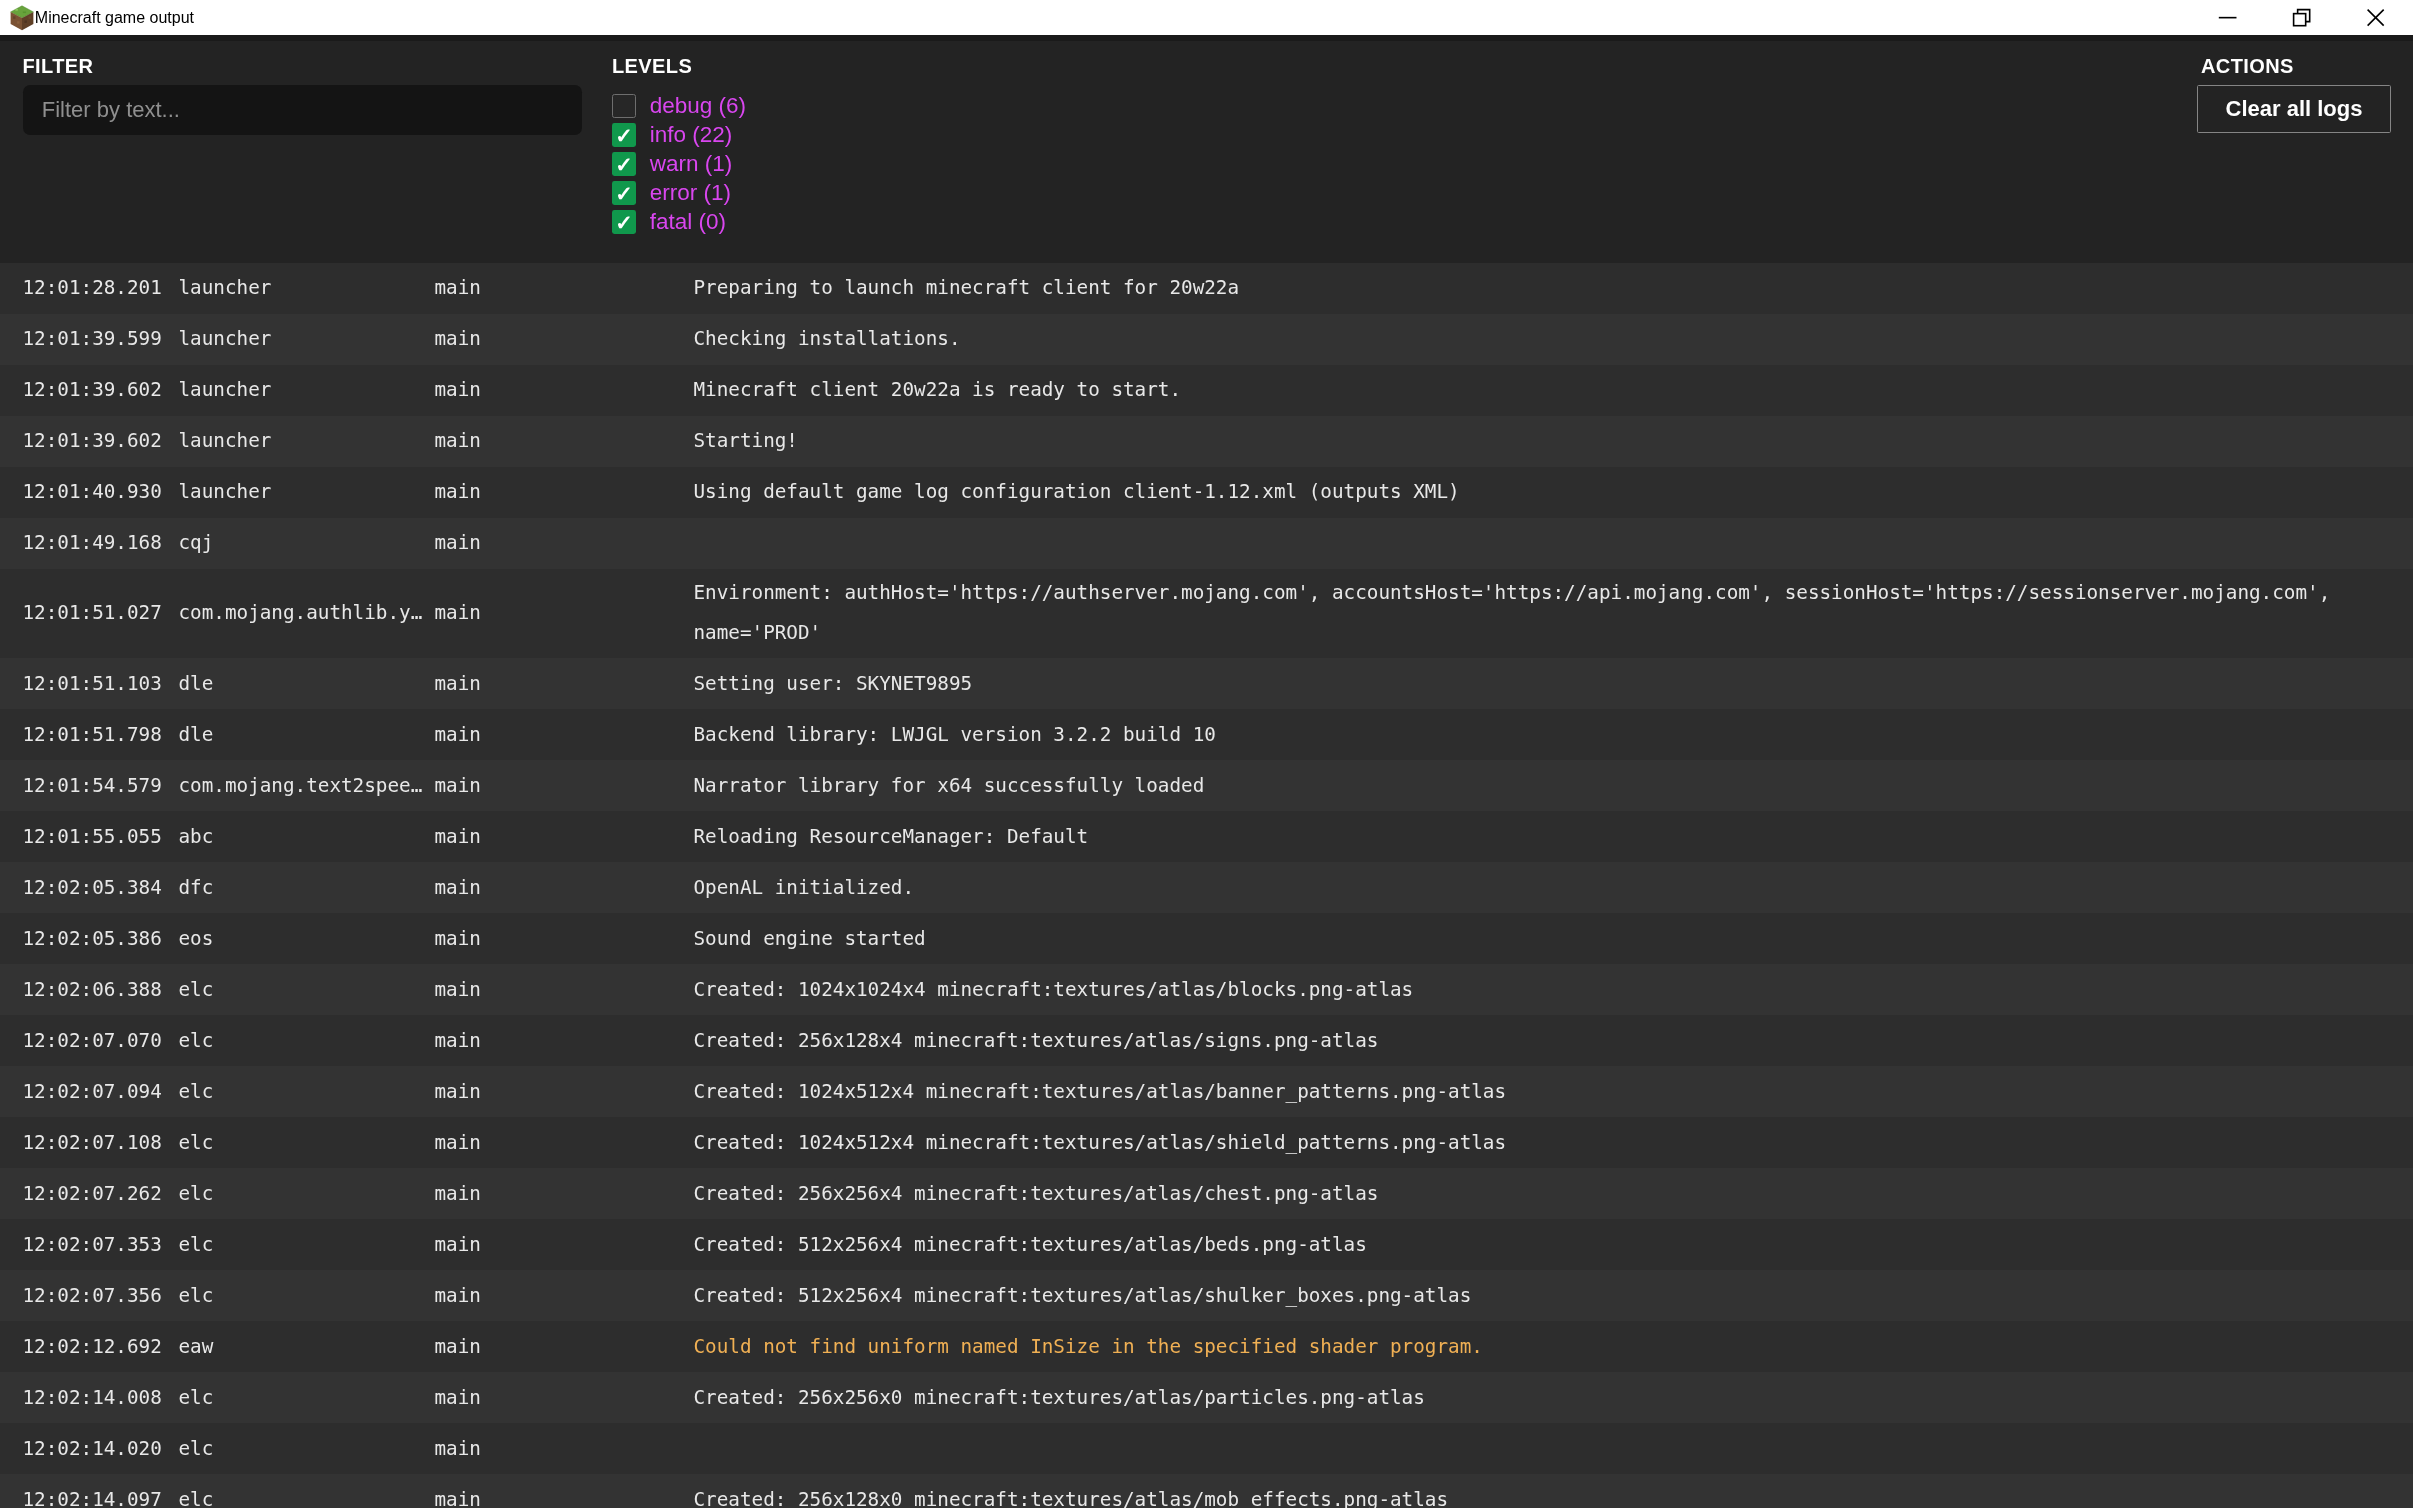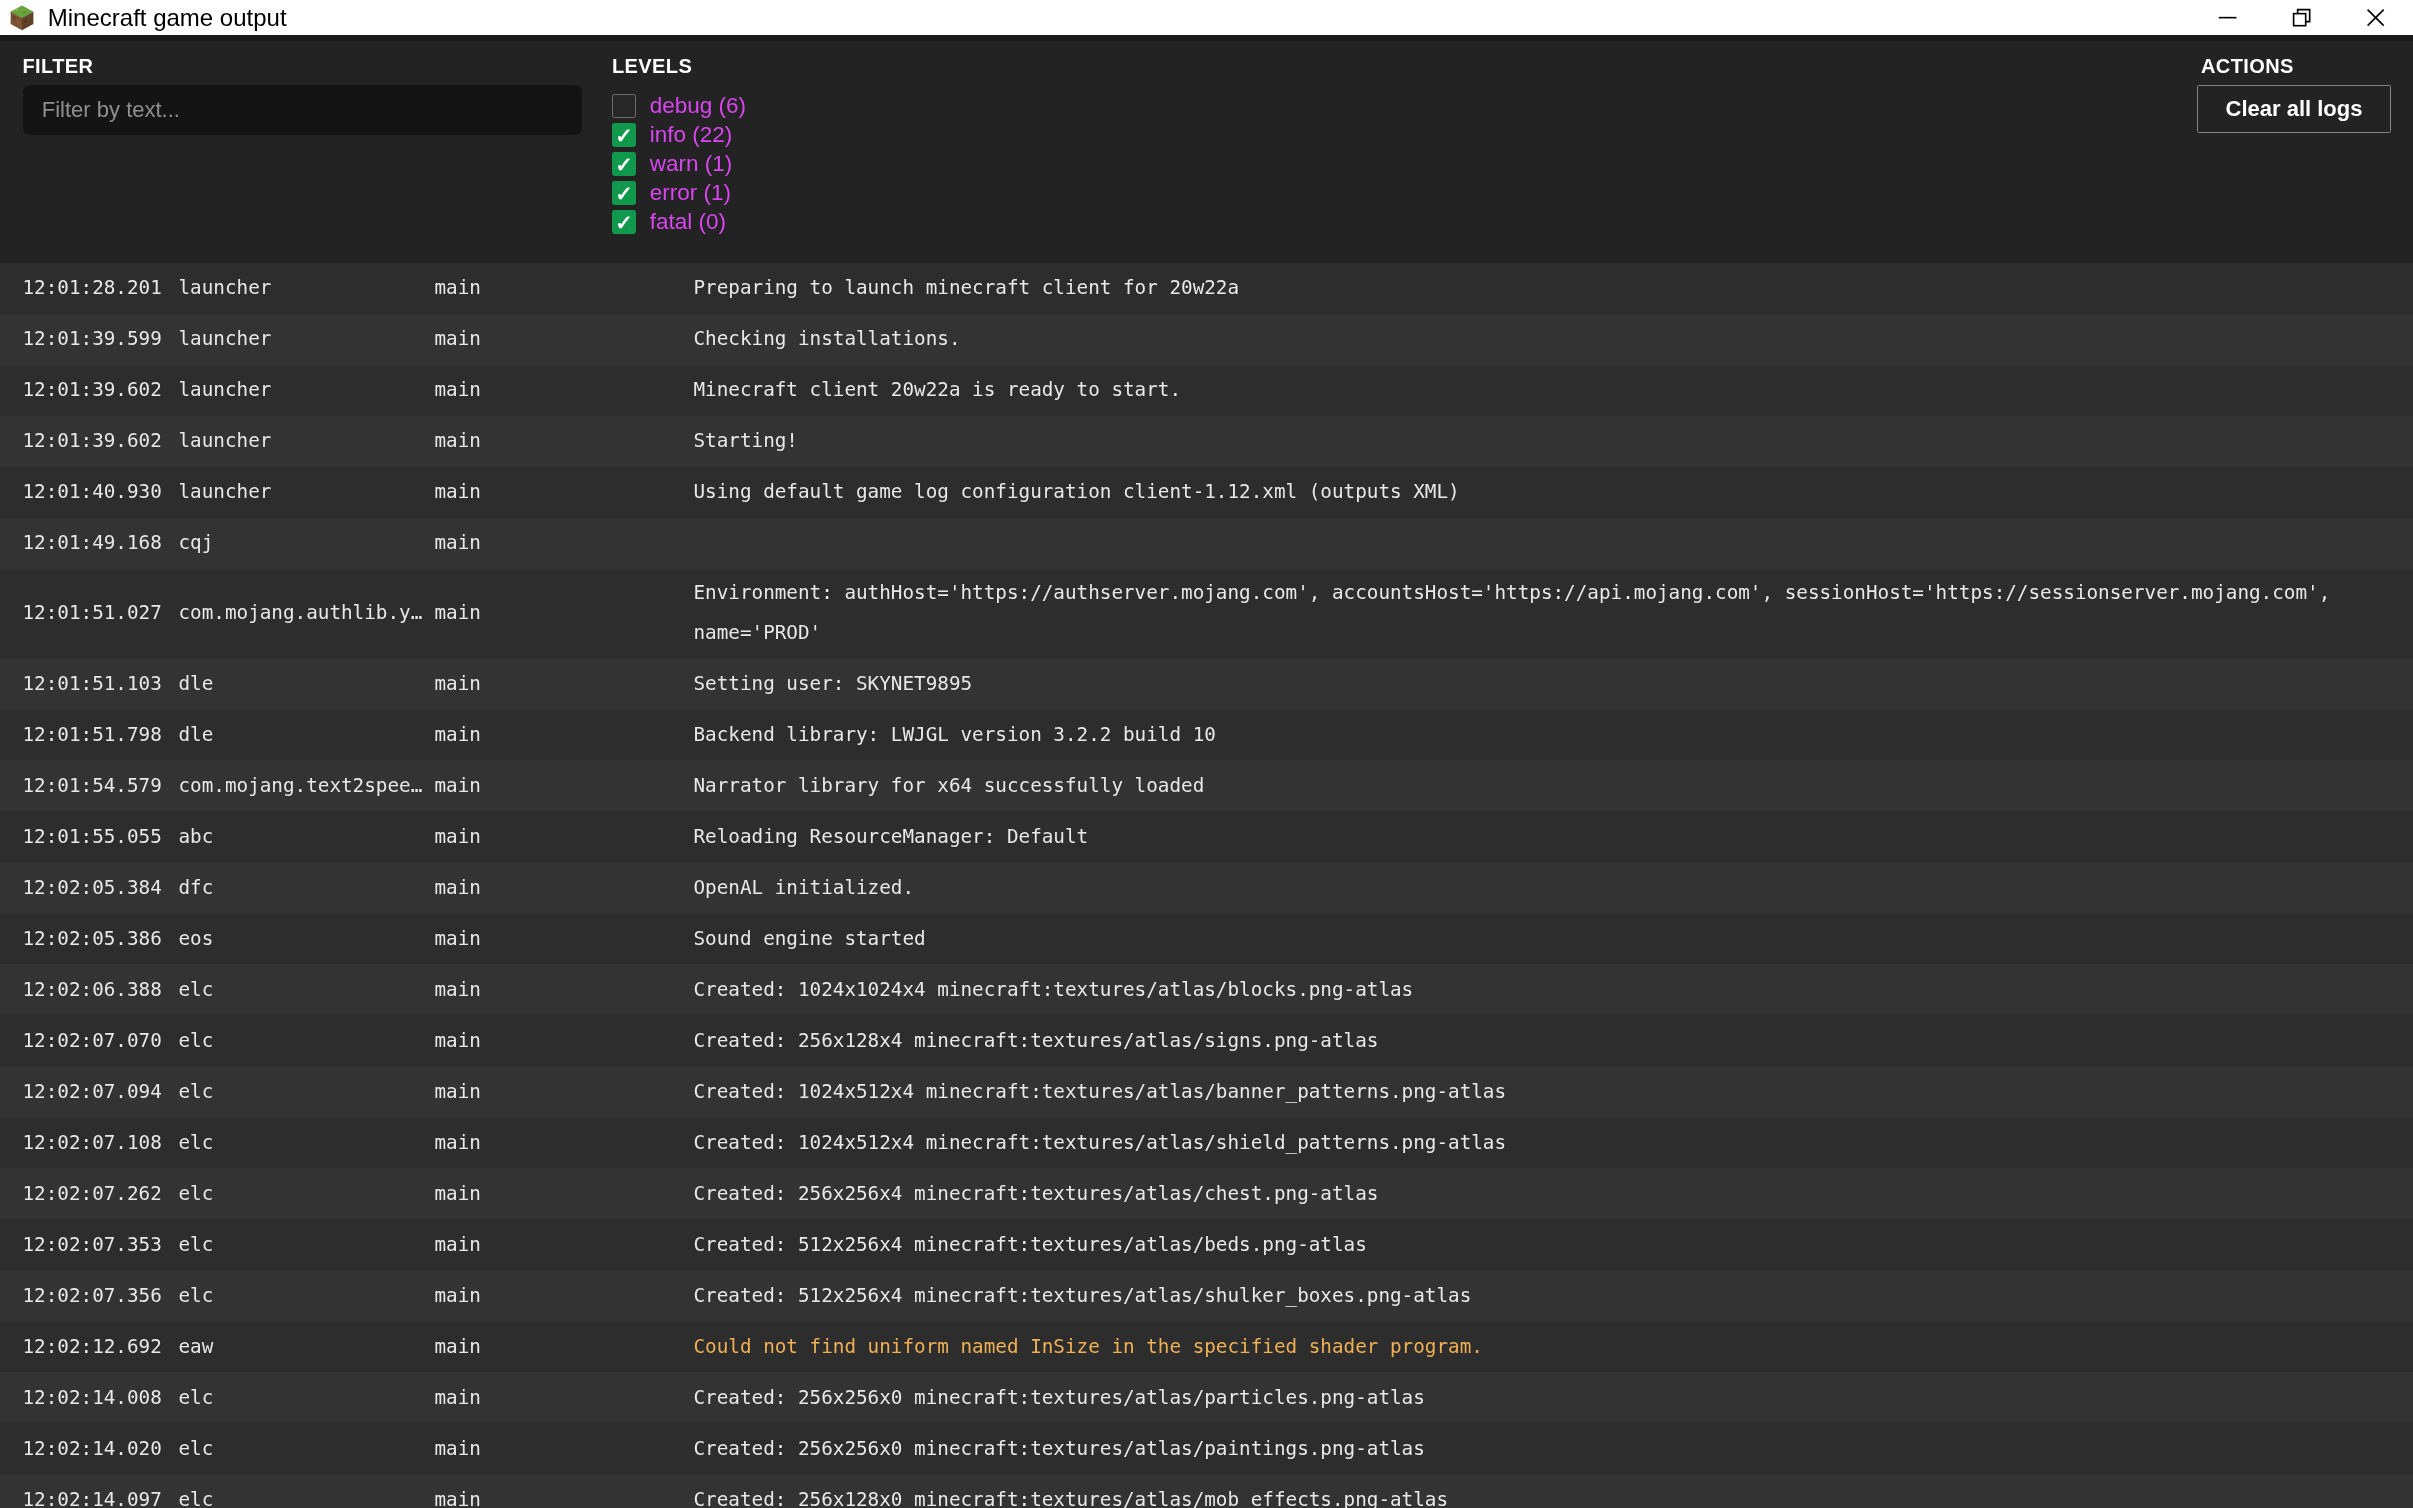--- a/index.html
+++ b/index.html
@@ -9,21 +9,21 @@
     font-family:"Liberation Sans", sans-serif;
     color:#e8e8e8;
   }
 
   
   .titlebar {
     height:35px; background:#ffffff; color:#000;
     display:flex; align-items:center;
   }
   .titlebar .app-icon { width:26px; height:26px; margin-left:8.8px; display:block; }
-  .titlebar .title { font-size:24px; margin-left:13px; color:#000; }
+  .titlebar .title { font-size:16px; margin-left:0; color:#000; }
   .titlebar .spacer { flex:1; }
   .win-btn {
     width:74px; height:35px; display:flex; align-items:center; justify-content:center;
     background:transparent; border:none; cursor:pointer;
   }
   .win-btn svg { display:block; }
 
   .topstrip { height:5.6px; background:#1a1a1a; }
 
   
@@ -314,21 +314,20 @@
     <div class="cell col-time">12:02:14.008</div>
     <div class="cell col-logger">elc</div>
     <div class="cell col-thread">main</div>
     <div class="cell col-msg">Created: 256x256x0 minecraft:textures/atlas/particles.png-atlas</div>
   </div>
 
   <div class="log-row info">
     <div class="cell col-time">12:02:14.020</div>
     <div class="cell col-logger">elc</div>
     <div class="cell col-thread">main</div>
-    <div class="cell col-msg">Created: 256x256x0 minecraft:textures/atlas/paintings.png-atlas</div>
   </div>
 
   <div class="log-row info">
     <div class="cell col-time">12:02:14.097</div>
     <div class="cell col-logger">elc</div>
     <div class="cell col-thread">main</div>
     <div class="cell col-msg">Created: 256x128x0 minecraft:textures/atlas/mob_effects.png-atlas</div>
   </div>
 </div>
 

